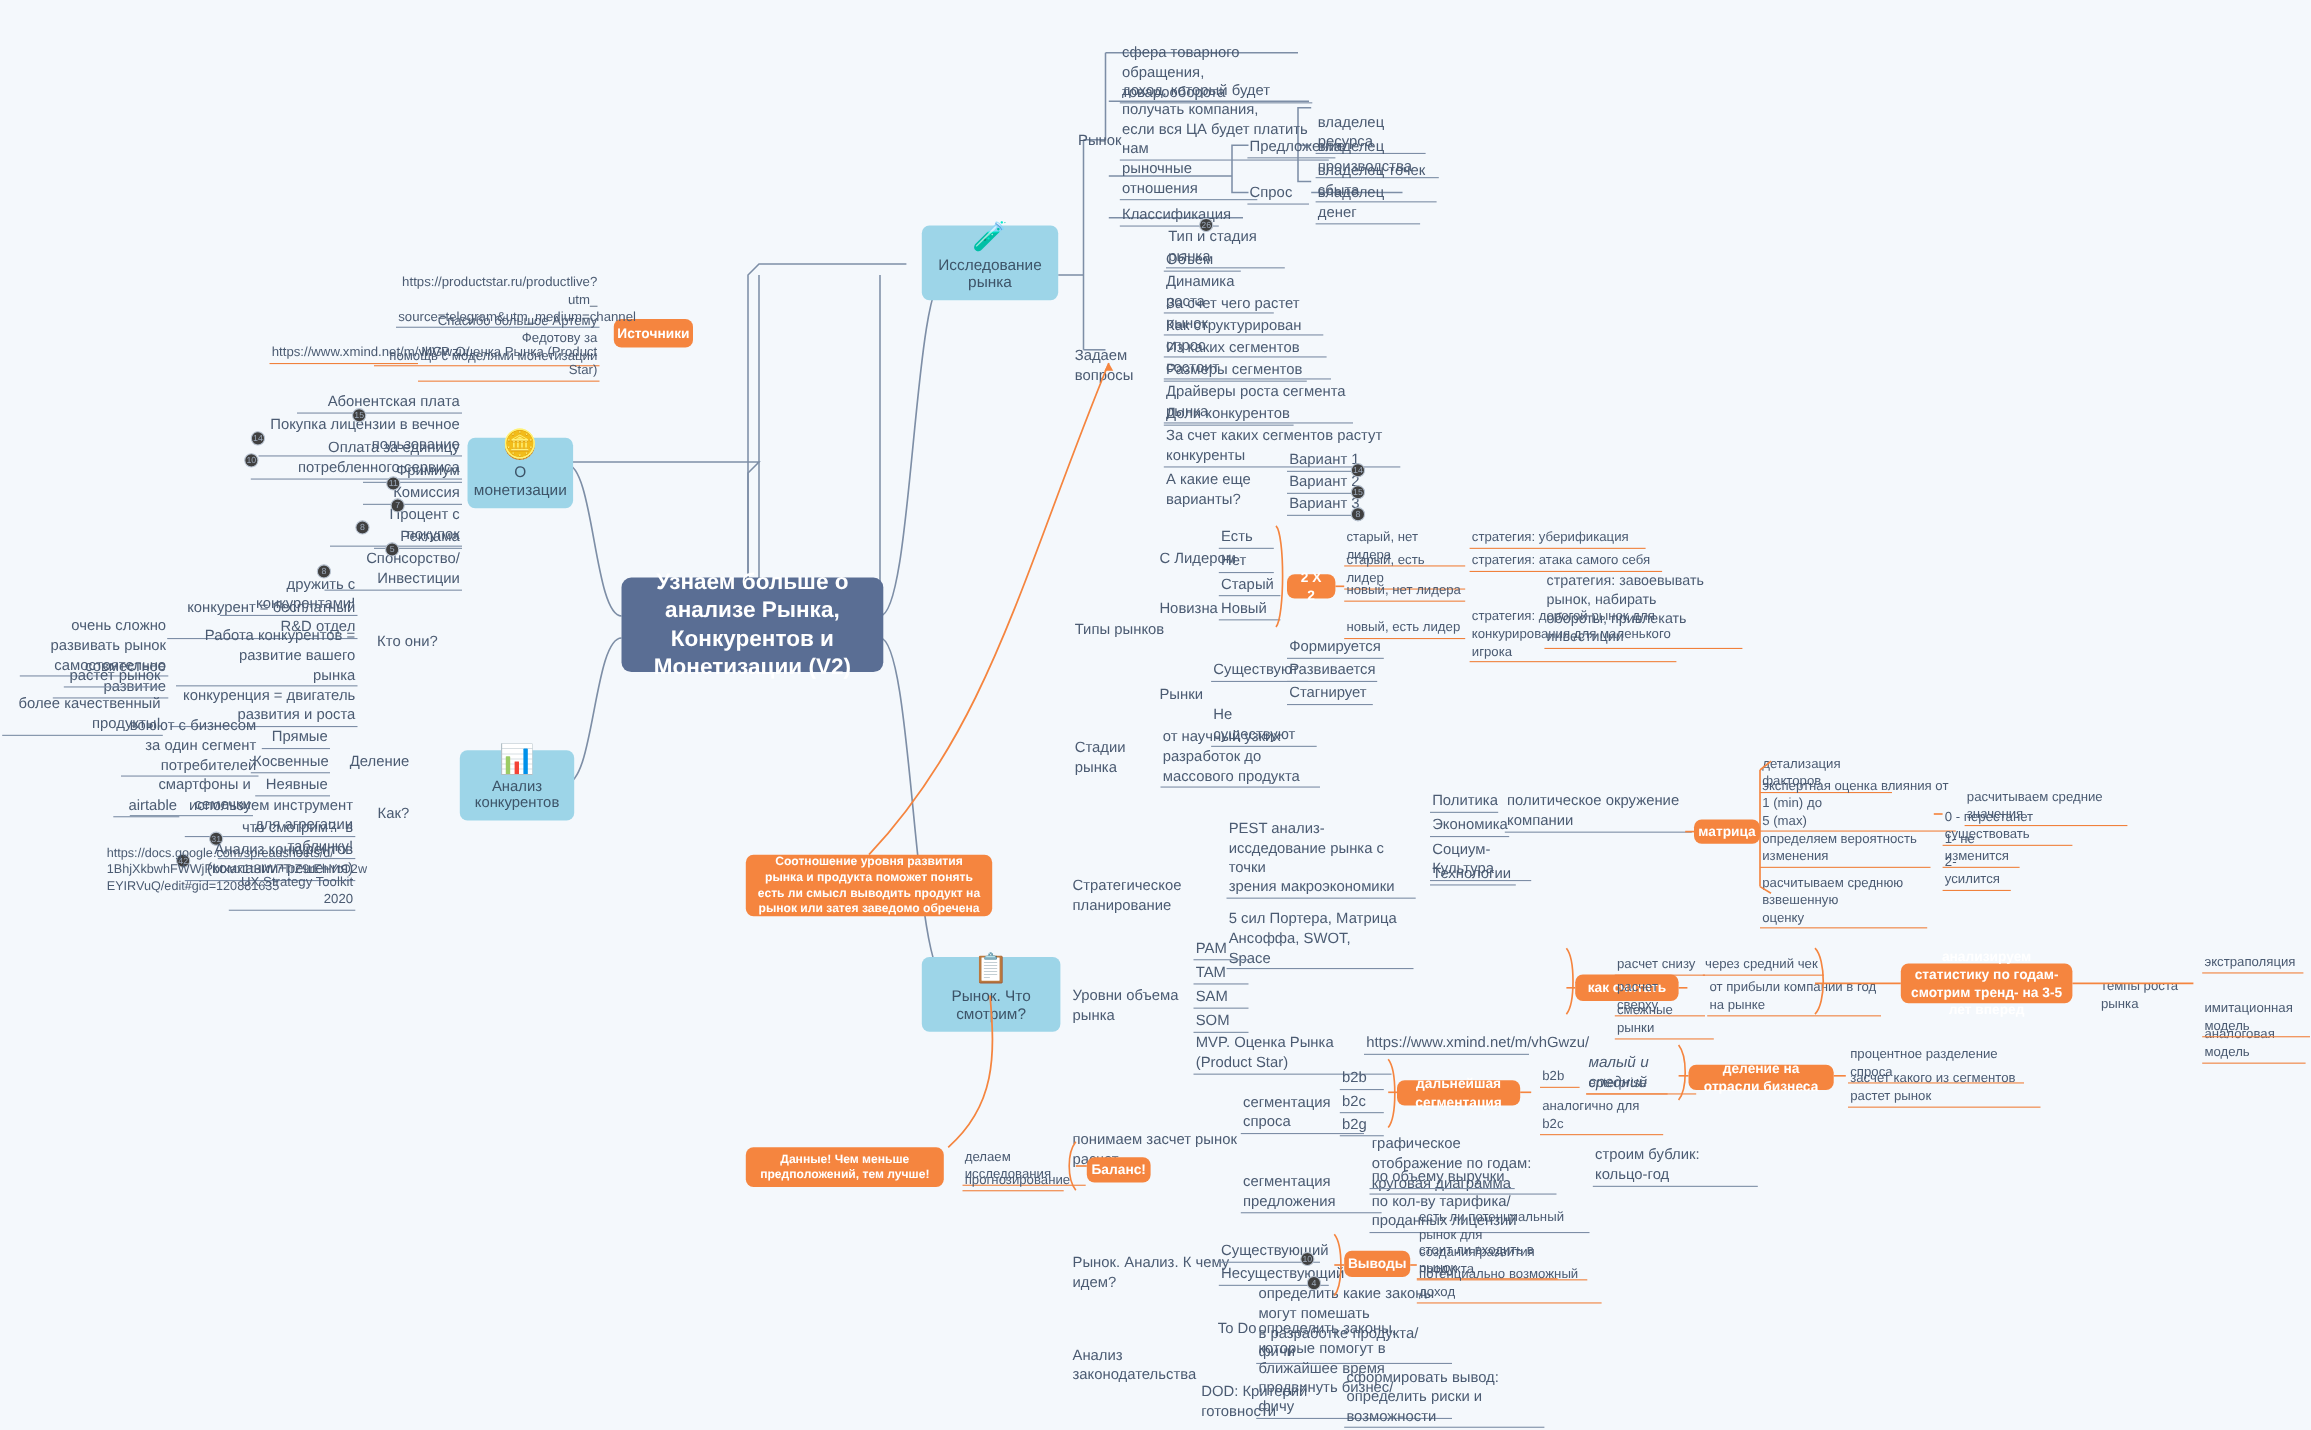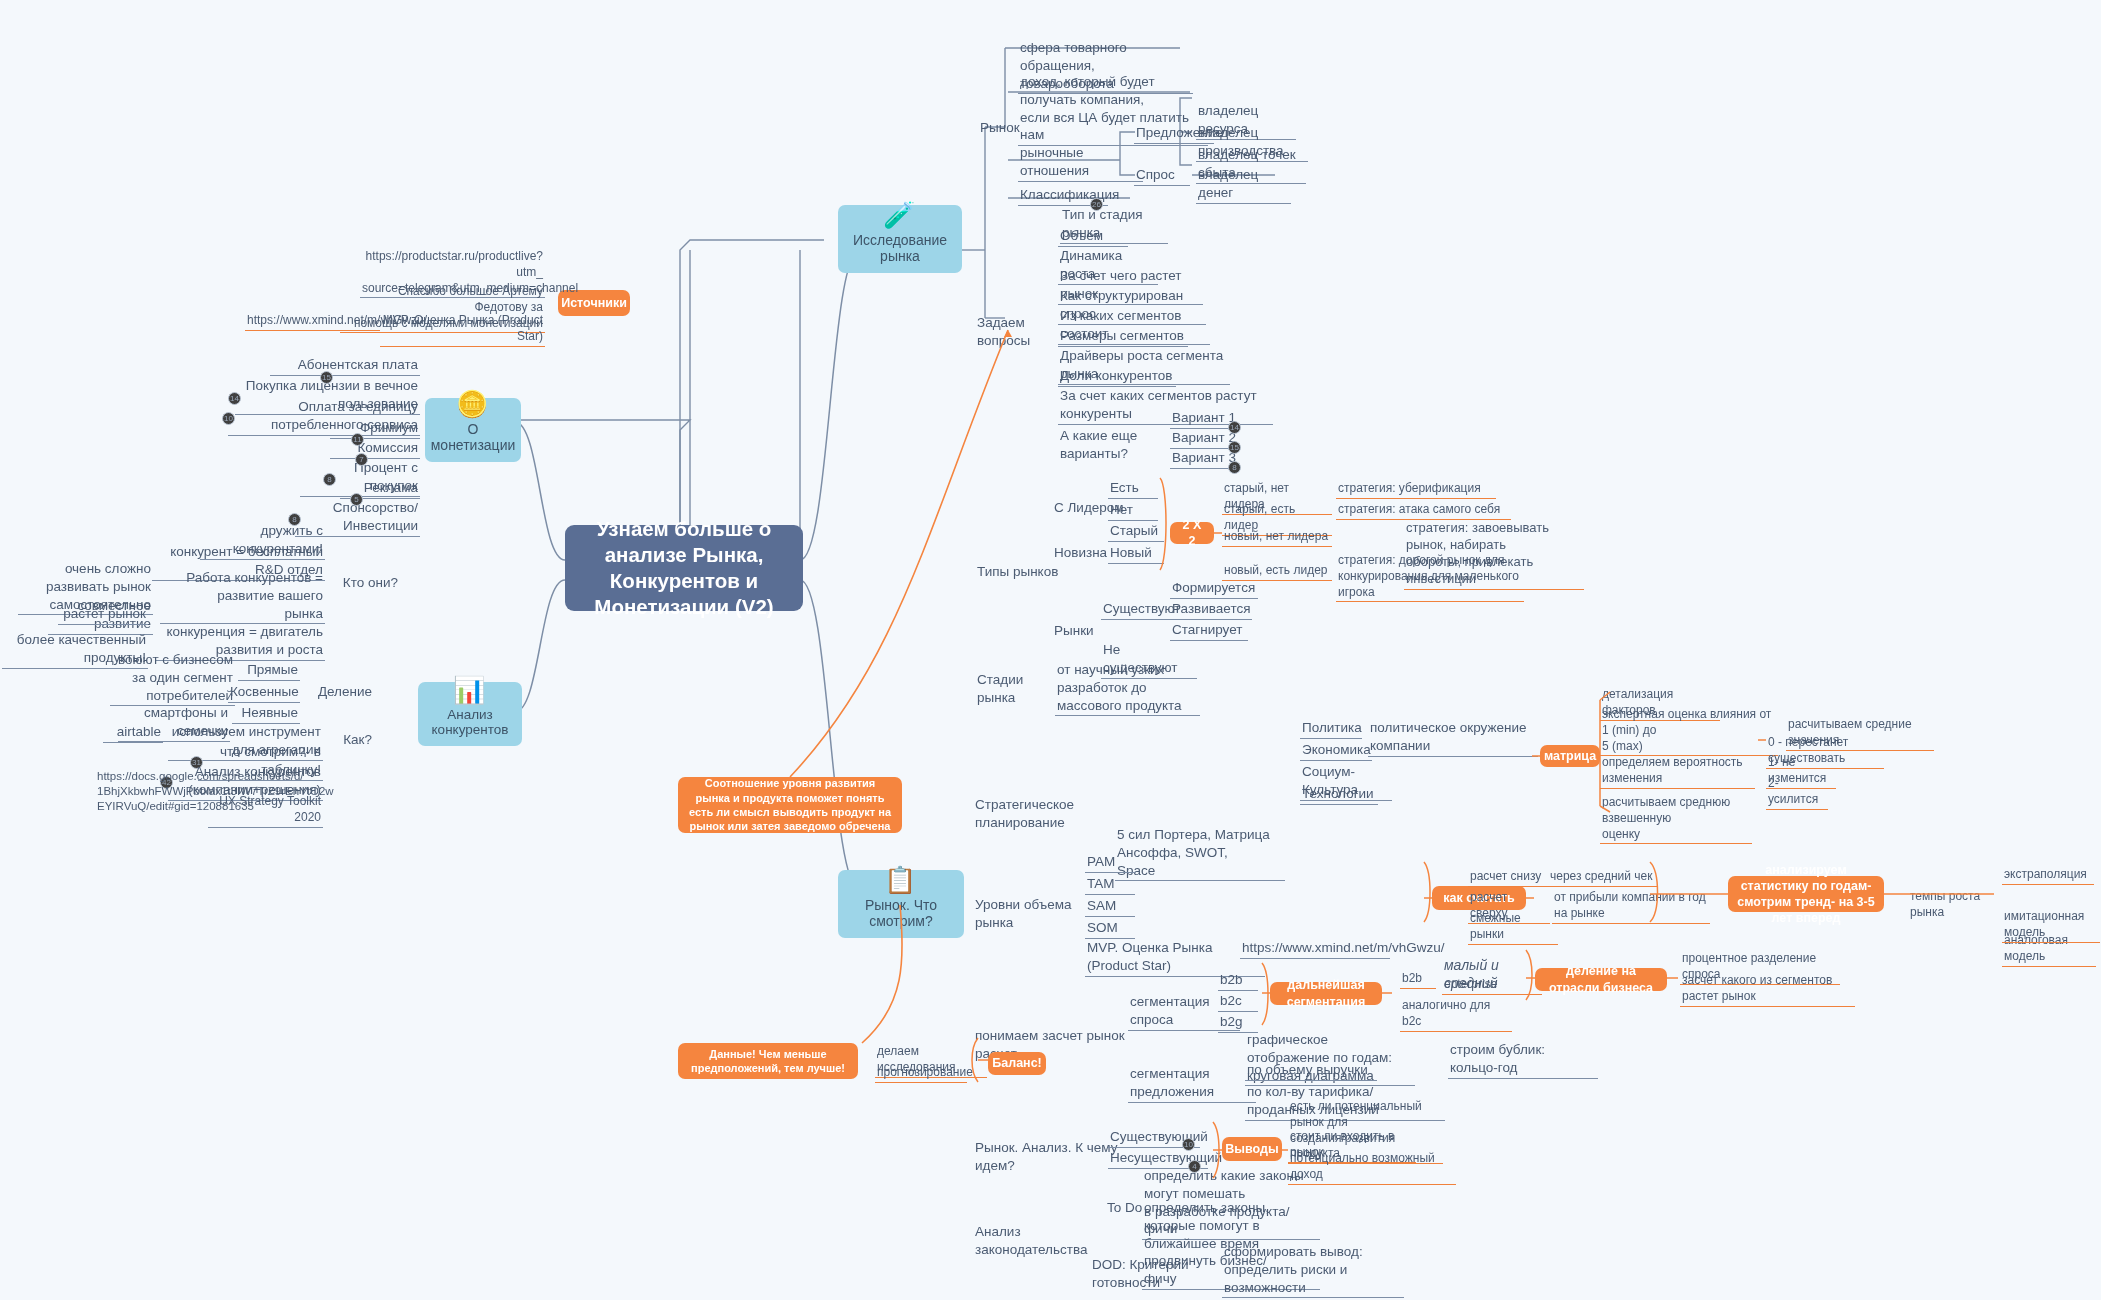--- a/index.html
+++ b/index.html
@@ -283,20 +283,22 @@
 <div class="topic ul" style="left:1170px;top:578px;width:88px;">Формируется</div>
 <div class="topic ul" style="left:1170px;top:599px;width:82px;">Развивается</div>
 <div class="topic ul" style="left:1170px;top:620px;width:78px;">Стагнирует</div>
 <div class="topic ul" style="left:1101px;top:640px;width:96px;">Не существуют</div>
 
 <div class="topic" style="left:975px;top:670px;width:86px;">Стадии рынка</div>
 <div class="topic ul" style="left:1055px;top:660px;width:145px;">от научный узких разработок до
 массового продукта</div>
 
 <div class="topic" style="left:973px;top:795px;width:140px;">Стратегическое планирование</div>
+<div class="topic ul" style="left:1115px;top:743px;width:172px;">PEST анализ- иссдедование рынка с точки
+зрения макроэкономики</div>
 <div class="topic ul" style="left:1300px;top:718px;width:62px;">Политика</div>
 <div class="topic ul" style="left:1368px;top:718px;width:170px;">политическое окружение компании</div>
 <div class="topic ul" style="left:1300px;top:740px;width:72px;">Экономика</div>
 <div class="topic ul" style="left:1300px;top:762px;width:92px;">Социум-Культура</div>
 <div class="topic ul" style="left:1300px;top:784px;width:78px;">Технологии</div>
 <div class="topic ul" style="left:1115px;top:825px;width:170px;">5 сил Портера, Матрица Ансоффа, SWOT,
 Space</div>
 
 <div class="pill" style="left:1540px;top:745px;width:60px;height:22px;">
   <span>матрица</span>

